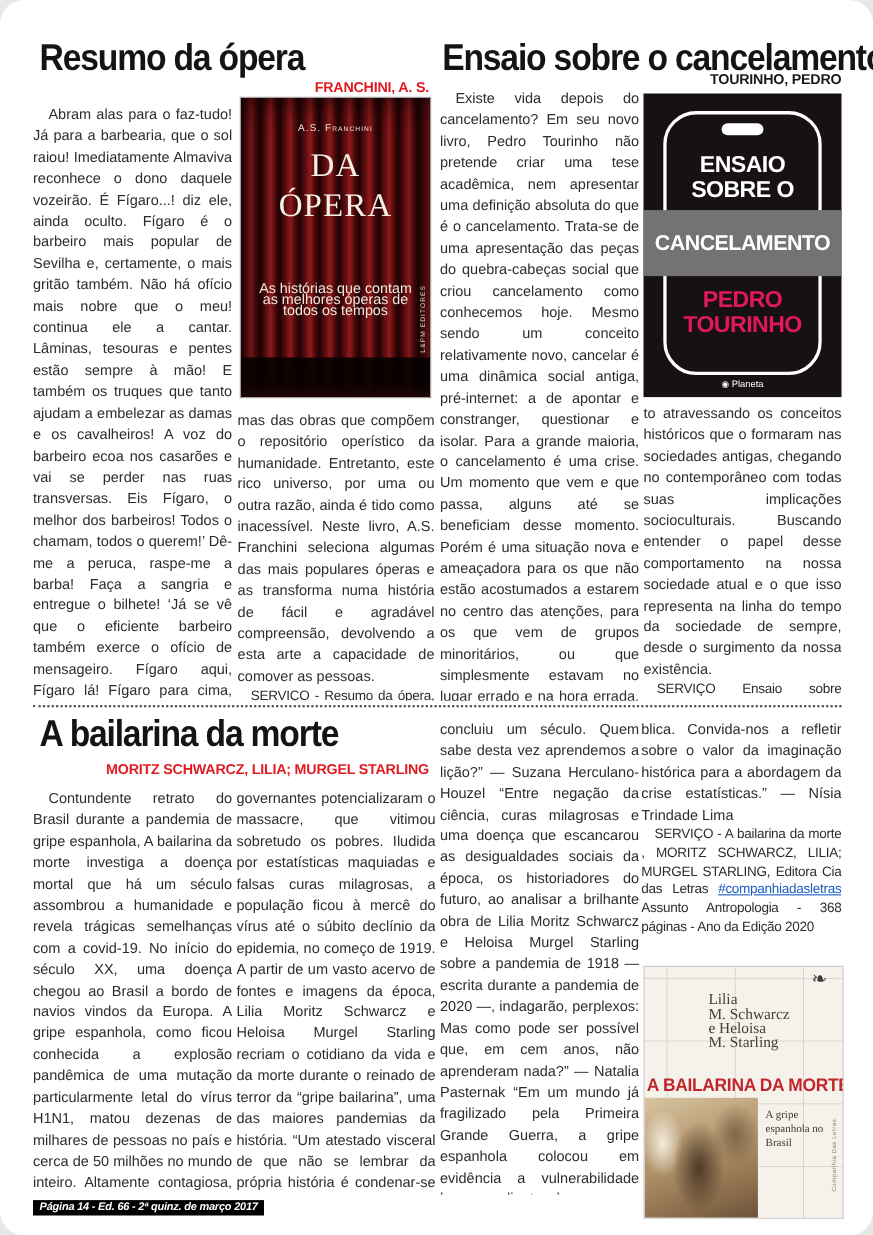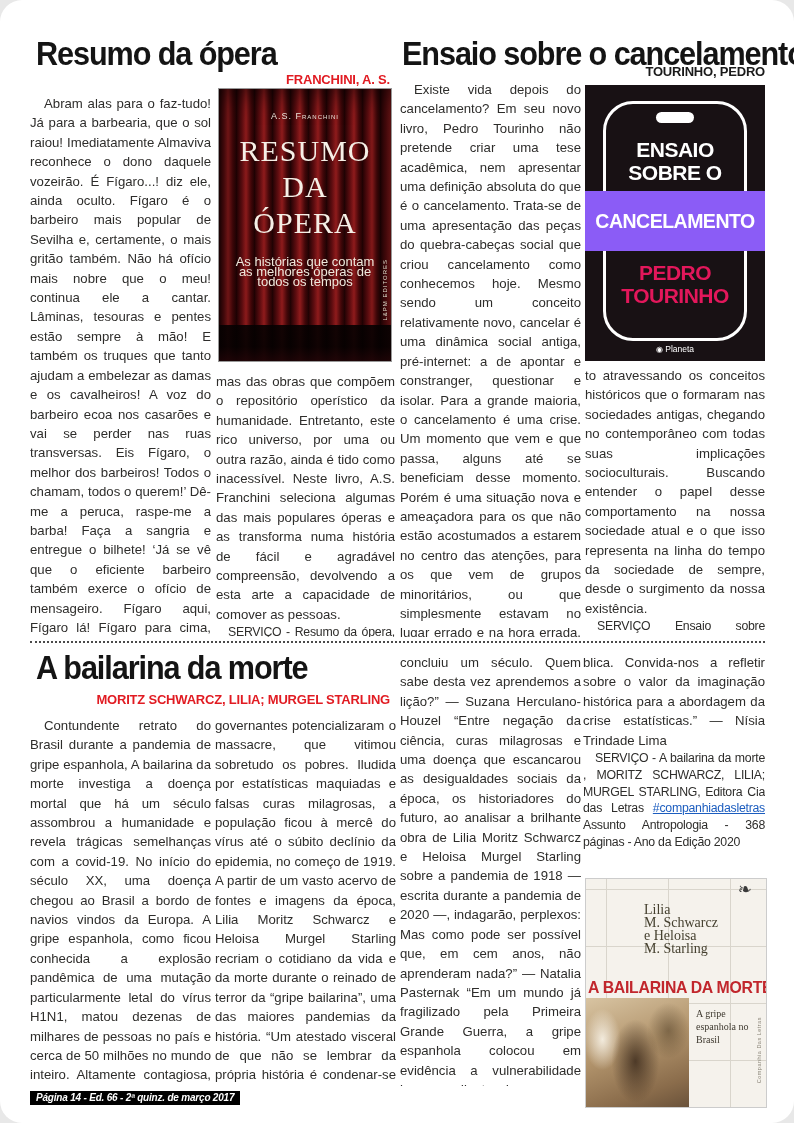--- a/index.html
+++ b/index.html
@@ -32,21 +32,21 @@
   .c1-stage{position:absolute;left:0;right:0;bottom:0;height:36px;
             background:linear-gradient(#050101 0 60%,#1b0406 100%);opacity:.9;}
   
   .cover-cancel{background:#181114;}
   .phone-frame{position:absolute;left:18px;right:18px;top:16px;bottom:20px;
                border:3px solid #fff;border-radius:30px;}
   .notch{position:absolute;top:27px;left:50%;transform:translateX(-50%);width:38px;height:11px;
          background:#fff;border-radius:6px;}
   .c2-title{position:absolute;top:53px;left:30px;right:30px;text-align:center;color:#fff;
             font-weight:800;font-size:21px;line-height:23px;letter-spacing:-.5px;}
-  .c2-band{position:absolute;top:106px;left:0;right:0;height:60px;background:#8b5cf6;z-index:2;
+  .c2-band{position:absolute;top:106px;left:0;right:0;height:60px;background:#737373;z-index:2;
            display:flex;align-items:center;justify-content:center;}
   .c2-band span{color:#fff;font-weight:800;font-size:19.5px;letter-spacing:-.5px;}
   .c2-author{position:absolute;top:176px;left:30px;right:30px;text-align:center;color:#e3175b;
              font-weight:800;font-size:21px;line-height:23px;letter-spacing:-.5px;}
   .c2-publisher{position:absolute;bottom:7px;left:0;right:0;text-align:center;color:#fff;font-size:8.5px;}
   .c2-publisher .globe{font-size:8px;}
   
   .cover-bailarina{background:
       linear-gradient(#d9d5cc 1px,transparent 1px),
       linear-gradient(90deg,#d9d5cc 1px,transparent 1px),#f5f2ec;
@@ -80,21 +80,20 @@
   <div class="abs byline red" style="left:30px;top:72px;width:360px;">FRANCHINI, A. S.</div>
 
   <div class="abs col" style="left:30px;top:94px;width:181px;height:543px;">
     <p class="para">Abram alas para o faz-tudo! Já para a barbearia, que o sol raiou! Imediatamente Almaviva reconhece o dono daquele vozeirão. É Fígaro...! diz ele, ainda oculto. Fígaro é o barbeiro mais popular de Sevilha e, certamente, o mais gritão também. Não há ofício mais nobre que o meu! continua ele a cantar. Lâminas, tesouras e pentes estão sempre à mão! E também os truques que tanto ajudam a embelezar as damas e os cavalheiros! A voz do barbeiro ecoa nos casarões e vai se perder nas ruas transversas. Eis Fígaro, o melhor dos barbeiros! Todos o chamam, todos o querem!’ Dê-me a peruca, raspe-me a barba! Faça a sangria e entregue o bilhete! ‘Já se vê que o eficiente barbeiro também exerce o ofício de mensageiro. Fígaro aqui, Fígaro lá! Fígaro para cima, Fígaro para baixo! Ele é o faz-tudo, e clientes jamais lhe faltarão! E sem os seus serviços moça sevilhana alguma se casará!</p>
 
   </div>
 
   <div class="abs cover cover-opera" style="left:218px;top:88px;width:172px;height:272px;">
     <div class="c1-author">A.S. Franchini</div>
     <div class="c1-title">
-      <div>RESUMO</div>
       <div>DA</div>
       <div>ÓPERA</div>
     </div>
     <div class="c1-subtitle">As histórias que contam as melhores óperas de todos os tempos</div>
     <div class="c1-publisher">L&amp;PM EDITORES</div>
     <div class="c1-stage"></div>
   </div>
 
   <div class="abs col" style="left:216px;top:372px;width:179px;height:265px;">
     <p>mas das obras que compõem o repositório operístico da humanidade. Entretanto, este rico universo, por uma ou outra razão, ainda é tido como inacessível. Neste livro, A.S. Franchini seleciona algumas das mais populares óperas e as transforma numa história de fácil e agradável compreensão, devolvendo a esta arte a capacidade de comover as pessoas.</p>

